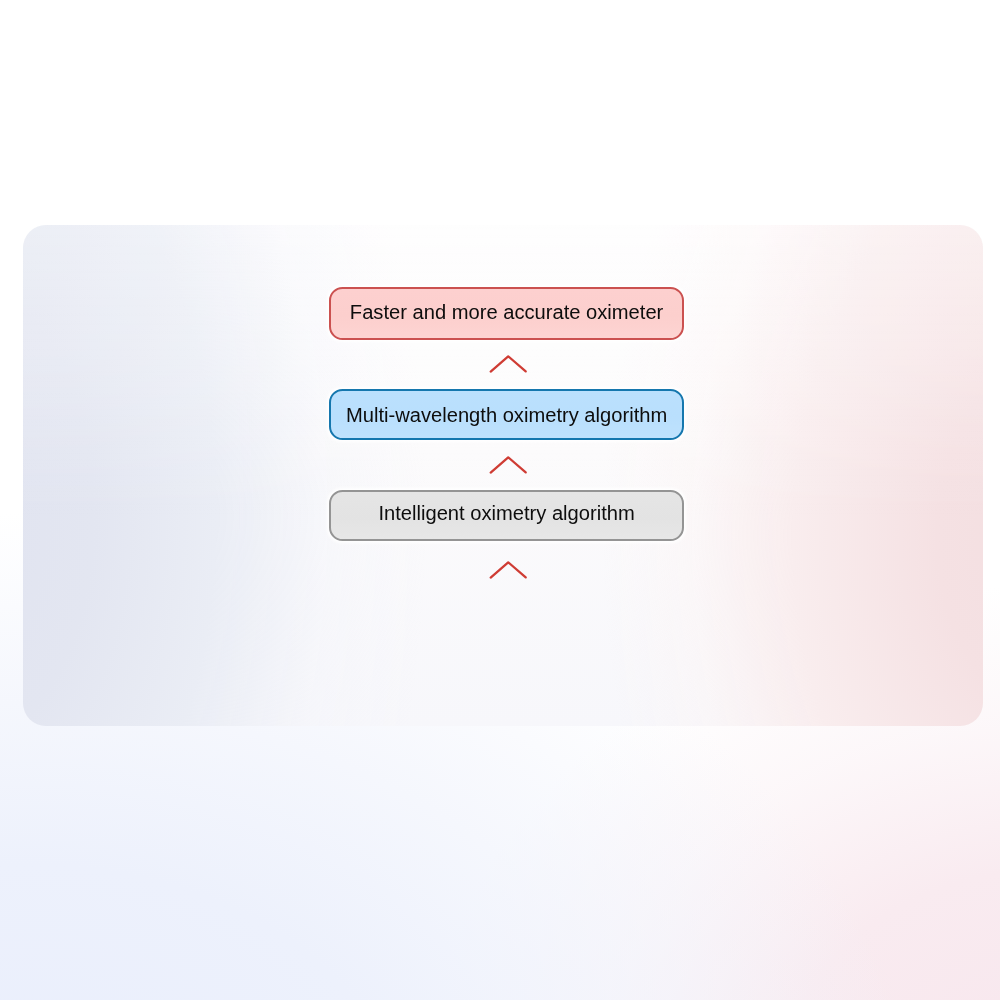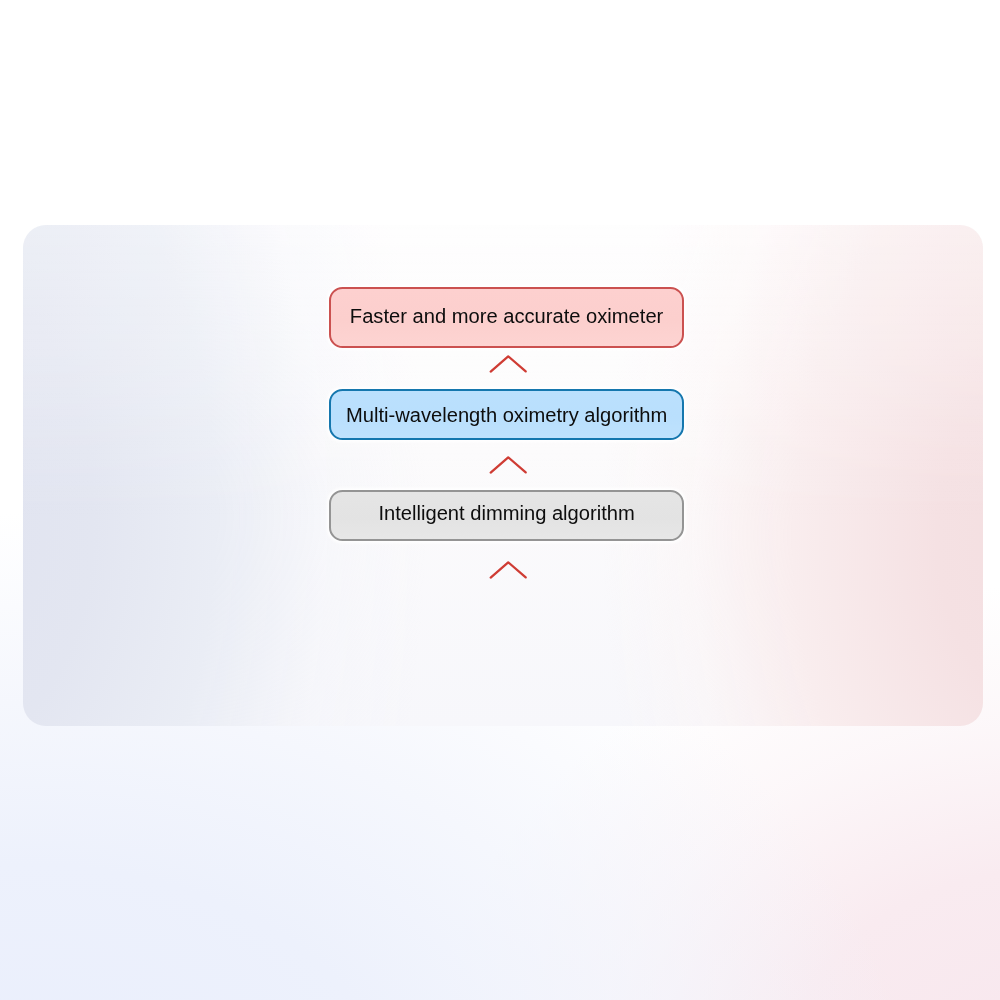--- a/index.html
+++ b/index.html
@@ -60,21 +60,21 @@
   .node > span {
     position: relative;
     white-space: nowrap;
     -webkit-font-smoothing: antialiased;
     transform: translateZ(0);
   }
   .n1 > span { top: -1.6px; }
   .n2 > span { top:  1.15px; }
   .n3 > span { top: -2.25px; }
   .n4 > span { top: -2.65px; }
-  .n1 { top: 287.1px; height: 61px;
+  .n1 { top: 287.1px; height: 53px;
         background: linear-gradient(180deg,#fdd0cf 0%, #fccfcd 55%, #fdd4d2 100%);
         border-color: #cb5150; }
   .n2 { top: 388.6px; height: 51.2px;
         background: linear-gradient(180deg,#bbe0fd 0%, #b9dffd 55%, #bfe2fd 100%);
         border-color: #1577ae; }
   .n3 { top: 490.1px; height: 51.2px;
         background: linear-gradient(180deg,#e5e5e5 0%, #e3e3e3 55%, #e7e7e7 100%);
         border-color: #949494; }
   .n4 { top: 595.1px; height: 50.8px;
         background: linear-gradient(180deg,#c5efd8 0%, #c3eed6 55%, #c8f0da 100%);
@@ -103,21 +103,21 @@
 
   <div class="node n2">
     <span>Multi-wavelength oximetry algorithm</span>
   </div>
 
   <svg class="chev c2" width="48" height="26" viewBox="0 0 48 26" aria-hidden="true">
     <path d="M5.7 20.6 L23.2 5.3 L40.7 20.4" fill="none" stroke="#cf3c34" stroke-width="2.25" stroke-linecap="round" stroke-linejoin="round"></path>
   </svg>
 
   <div class="node n3">
-    <span>Intelligent dimming algorithm</span>
+    <span>Intelligent oximetry algorithm</span>
   </div>
 
   <svg class="chev c3" width="48" height="26" viewBox="0 0 48 26" aria-hidden="true">
     <path d="M5.7 20.6 L23.2 5.3 L40.7 20.4" fill="none" stroke="#cf3c34" stroke-width="2.25" stroke-linecap="round" stroke-linejoin="round"></path>
   </svg>
 
 
 </div>
 
 </body></html>

